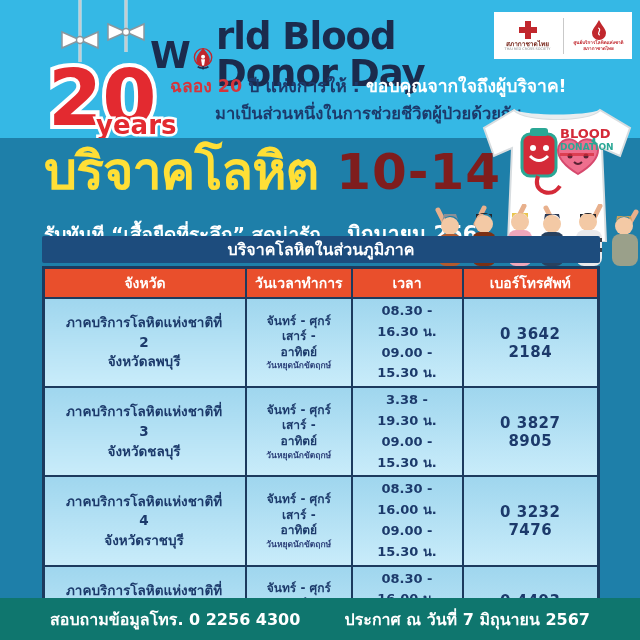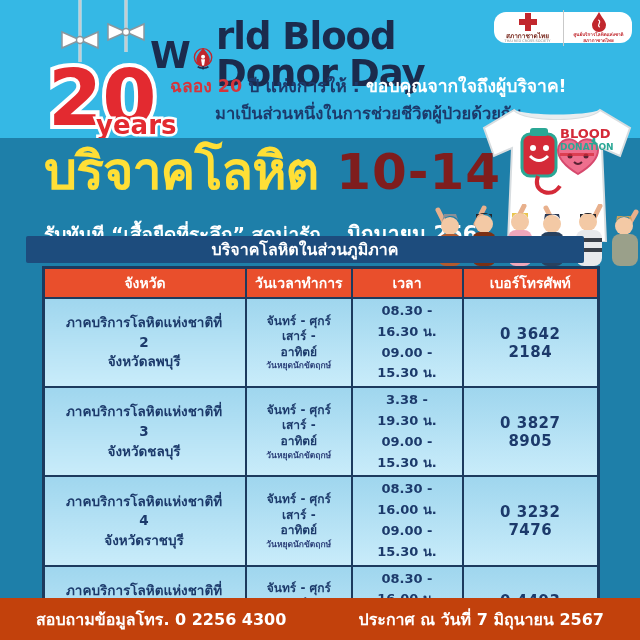--- a/index.html
+++ b/index.html
@@ -13,22 +13,22 @@
   
   .badge20{position:absolute;left:18px;top:0;width:170px;height:140px;}
   
   .wbdd{position:absolute;left:150px;top:18px;width:350px;}
   .wbdd-title{display:flex;align-items:center;color:#1b2b4d;font-weight:bold;
     font-size:37px;letter-spacing:-1px;line-height:1;}
   .wbdd-globe{width:34px;height:34px;margin:0 1px;position:relative;top:3px;}
   .wbdd-sub{margin-top:1px;padding-left:64px;font-size:11.5px;font-weight:bold;color:#1b2b4d;}
   .wbdd-sub .date{color:#c82f33;}
   
-  .logobox{position:absolute;left:494px;top:12px;width:138px;height:31px;background:#fff;
-    border-radius:12px;display:flex;align-items:center;justify-content:space-around;}
+  .logobox{position:absolute;left:494px;top:12px;width:138px;height:47px;background:#fff;
+    border-radius:0;display:flex;align-items:center;justify-content:space-around;}
   .logobox .sep{width:1px;height:36px;background:#c9c9c9;}
   .logo-half{width:64px;display:flex;flex-direction:column;align-items:center;line-height:1;}
   .logo-half .th{font-size:6.5px;color:#7a2b20;font-weight:bold;margin-top:1px;white-space:nowrap;}
   .logo-half .en{font-size:3.5px;color:#888;margin-top:1px;white-space:nowrap;}
   .logo-half .th2{font-size:4.6px;color:#c1272d;font-weight:bold;margin-top:1px;white-space:nowrap;}
   
   .promo1{position:absolute;left:170px;top:72px;font-size:17.5px;font-weight:bold;white-space:nowrap;}
   .promo1 .red{color:#d4353c;}
   .promo1 .navy{color:#1c3a6b;}
   .promo1 .white{color:#fff;}
@@ -38,39 +38,39 @@
   .headline{position:absolute;left:44px;top:142px;display:flex;align-items:baseline;}
   .headline .thai{font-size:52px;font-weight:bold;color:#ffdf36;line-height:1.15;letter-spacing:-1px;}
   .headline .dates{font-size:50px;font-weight:bold;color:#7f1d1d;margin-left:18px;letter-spacing:1px;}
   .subline{position:absolute;left:44px;top:217px;display:flex;align-items:baseline;color:#fff;white-space:nowrap;}
   .subline .gift{font-size:19px;font-weight:bold;}
   .subline .month{font-size:21px;font-weight:bold;margin-left:26px;}
   
   .tshirt{position:absolute;left:474px;top:100px;width:166px;height:142px;}
   .people{position:absolute;left:432px;top:204px;width:208px;height:62px;}
   
-  .tabletitle{position:absolute;left:26px;top:236px;width:558px;height:27px;background:#1d4c7d;
+  .tabletitle{position:absolute;left:42px;top:236px;width:558px;height:27px;background:#1d4c7d;
     display:flex;align-items:center;justify-content:center;color:#fff;font-size:16px;font-weight:bold;
     border-radius:2px;}
   
   .tbl{position:absolute;left:42px;top:266px;width:558px;border-collapse:collapse;
     border:3px solid #1c3a5e;}
   .tbl th{background:#e94f2c;color:#fff;font-size:14px;font-weight:bold;height:26px;
     border:2px solid #1c3a5e;padding:1px 2px;}
   .tbl td{border:2px solid #1c3a5e;background:linear-gradient(#9fd6ee,#c9ecfa);
     height:44px;padding:2px 16px;text-align:center;vertical-align:middle;}
   .prov{text-align:right;padding-left:14px !important;}
   .prov .l1,.prov .l2{font-size:13.5px;font-weight:bold;color:#1c3a6b;line-height:1.45;}
   .days .d{font-size:12px;font-weight:bold;color:#1c3a6b;line-height:1.3;}
   .days .d3{font-size:8.5px;font-weight:bold;color:#2b3f79;line-height:1.3;}
   .times .t{font-size:13px;font-weight:bold;color:#1c3a6b;line-height:1.6;}
   .phone{font-size:15px;font-weight:bold;color:#1c3a6b;letter-spacing:0.5px;}
   
-  .footer{position:absolute;left:0;top:598px;width:640px;height:42px;background:#c2410c;
-    display:flex;align-items:center;justify-content:space-between;padding:0 36px;box-sizing:border-box;}
+  .footer{position:absolute;left:0;top:598px;width:640px;height:42px;background:#0f766e;
+    display:flex;align-items:center;justify-content:space-between;padding:0 50px;box-sizing:border-box;}
   .footer .ftxt{color:#fff;font-size:16px;font-weight:bold;white-space:nowrap;}
 </style>
 </head>
 <body>
 
 <div class="poster">
 
   <div class="sky">
 
     <div class="badge20">

